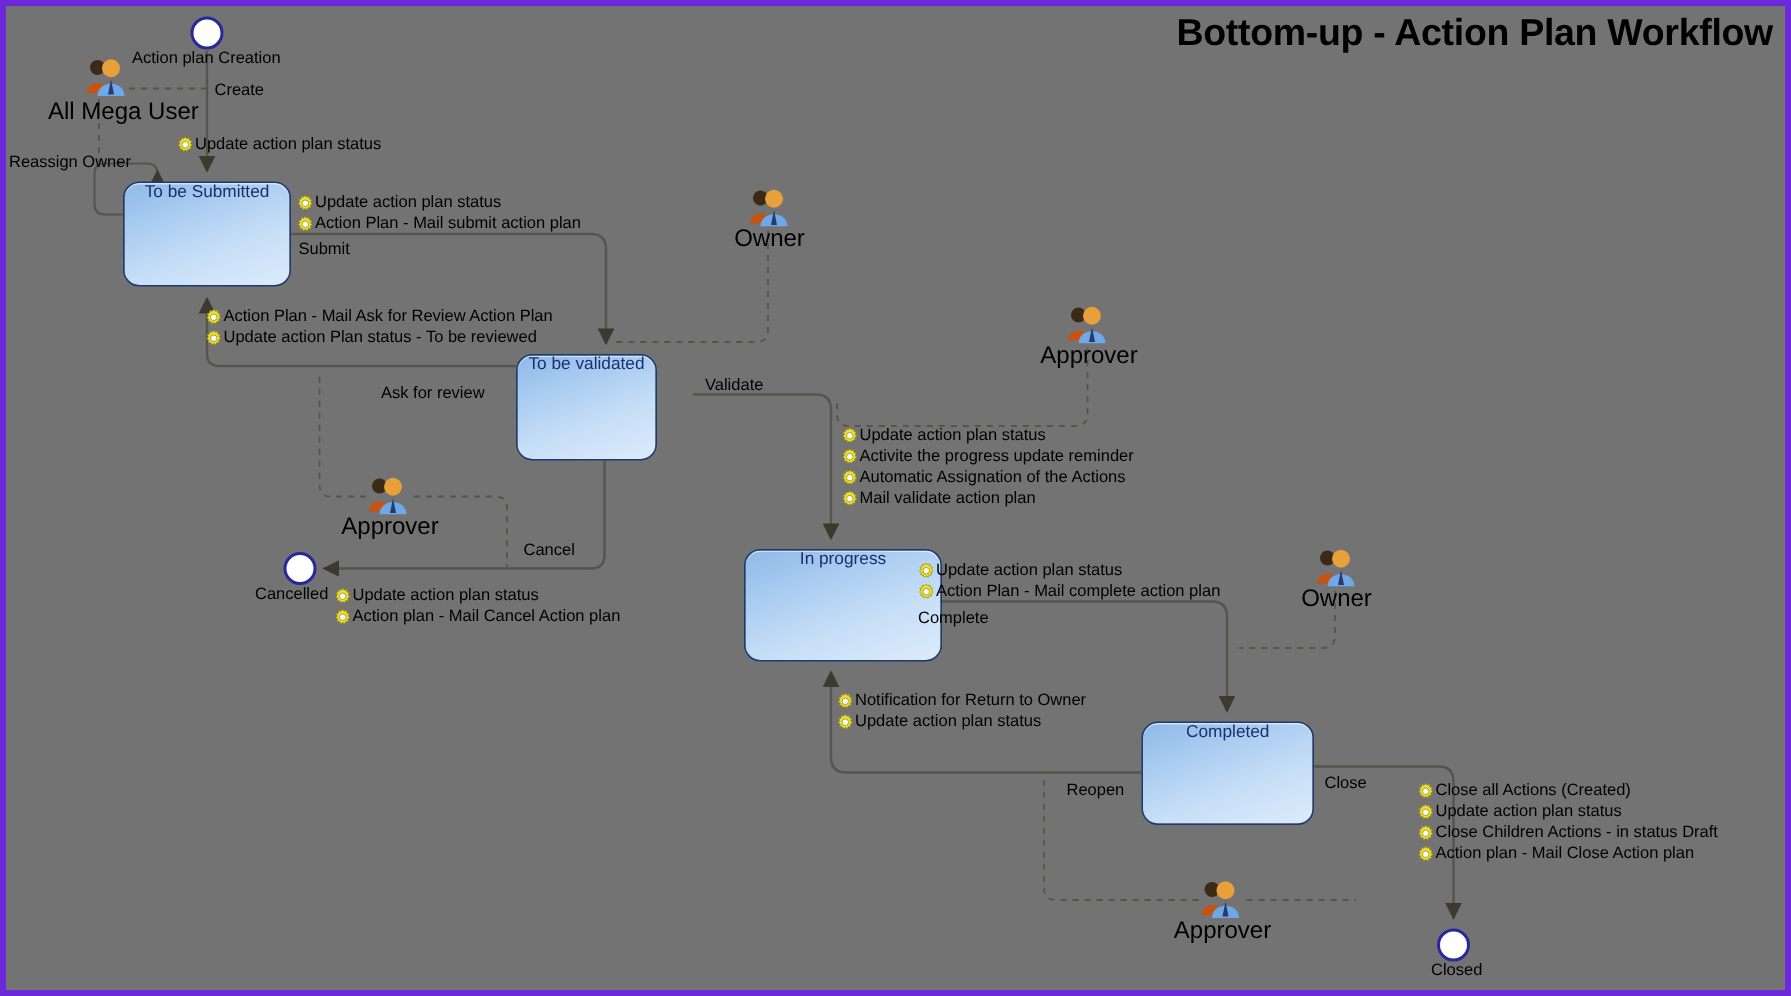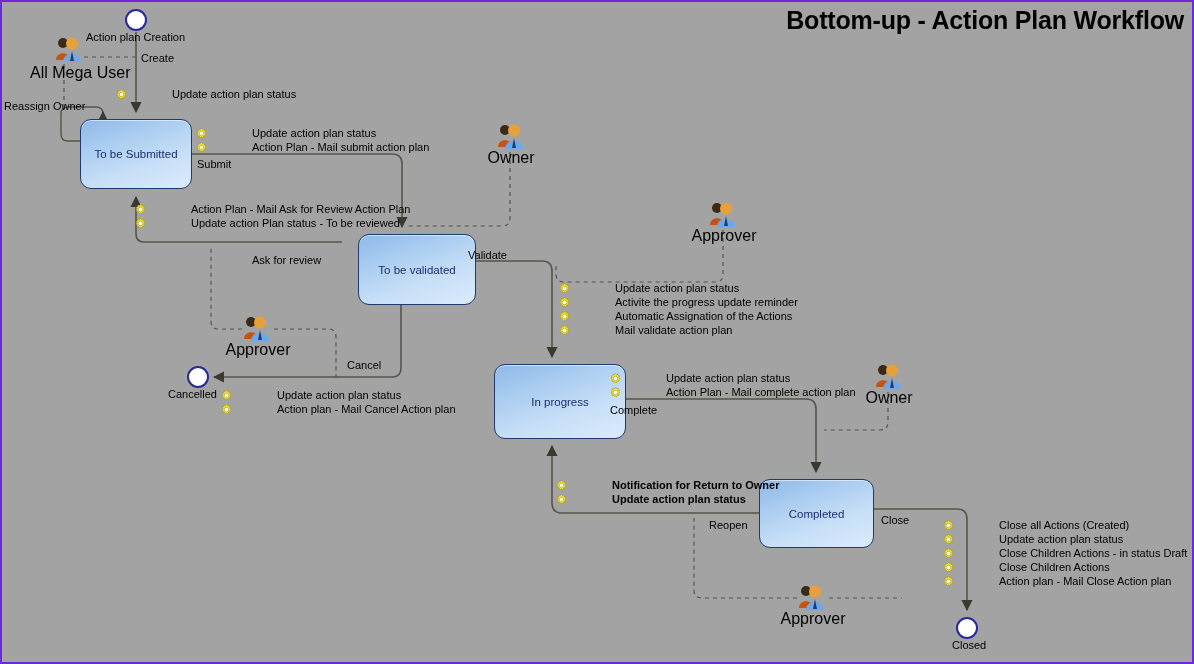--- a/index.html
+++ b/index.html
@@ -1,40 +1,40 @@
 <!DOCTYPE html>
 <html><head>
 <meta charset="utf-8">
 <style>
   html,body{margin:0;padding:0;background:#fff;}
   body{font-family:"Liberation Sans",sans-serif;}
   #canvas{
     position:relative;
     width:1194px;height:664px;
-    background:#a3a3a3;
-    border:2px solid #6d28d9;
+    background:#737373;
+    border:4px solid #6d28d9;
     box-sizing:border-box;
     overflow:hidden;
   }
   #svg-layer{position:absolute;left:0;top:0;width:1194px;height:664px;}
   .ttl{
     position:absolute;
     font-size:25px;font-weight:bold;color:#000;
     letter-spacing:-0.2px;
     white-space:nowrap;
   }
   
   .state{
     position:absolute;
     box-sizing:border-box;
     border:1px solid #1F3A6E;
     border-radius:11px;
     background:linear-gradient(160deg,#8FB9E8 0%,#A9CCF0 30%,#C6DEF7 62%,#DCEBFB 100%);
     box-shadow:inset 0 1px 0 rgba(255,255,255,.55);
-    display:flex;align-items:center;justify-content:center;
+    display:flex;justify-content:center;
     color:#1B2E6E;
     font-size:11.5px;
     text-align:center;
   }
   
   .node{
     position:absolute;
     box-sizing:border-box;
     border:2.5px solid #27299B;
     background:#FFFFFF;
@@ -43,21 +43,21 @@
   .nodelbl{
     position:absolute;font-size:11px;color:#000;white-space:nowrap;
   }
   
   .actor{position:absolute;width:30px;height:27px;}
   .actor-lbl{position:absolute;font-size:16px;color:#000;white-space:nowrap;text-align:center;}
   
   .tlbl{position:absolute;font-size:11px;color:#000;white-space:nowrap;}
   
   .acts{position:absolute;}
-  .act{display:flex;align-items:center;height:14px;white-space:nowrap;gap:44px;}
+  .act{display:flex;align-items:center;height:14px;white-space:nowrap;}
   .act .gear{flex:0 0 auto;width:11px;height:11px;margin-right:1px;}
   .act .txt{font-size:11px;color:#000;line-height:12px;}
 </style>
 </head>
 <body>
 
 <div id="canvas">
 
   <svg id="svg-layer" viewBox="0 0 1194 664" xmlns="http://www.w3.org/2000/svg">
     <defs>
@@ -99,21 +99,21 @@
       <path d="M 795 596 L 700 596 Q 692 596 692 588 L 692 516"></path>
       <path d="M 827 596 L 900 596"></path>
     </g>
   </svg>
 
   <div class="ttl" style="right:8px;top:4px;">Bottom-up - Action Plan Workflow</div>
 
   <div class="state" style="left:78px;top:117px;width:112px;height:70px;">
     <span>To be Submitted</span>
   </div>
-  <div class="state" style="left:340px;top:232px;width:118px;height:71px;margin-left:16px;">
+  <div class="state" style="left:340px;top:232px;width:94px;height:71px;">
     <span>To be validated</span>
   </div>
   <div class="state" style="left:492px;top:362px;width:132px;height:75px;">
     <span>In progress</span>
   </div>
   <div class="state" style="left:757px;top:477px;width:115px;height:69px;">
     <span>Completed</span>
   </div>
 
   <div class="node" style="left:123px;top:7px;width:22px;height:22px;"></div>
@@ -297,21 +297,21 @@
         <span class="txt">Update action plan status</span>
       </div>
       <div class="act">
         <svg class="gear" viewBox="0 0 12 12" width="11" height="11">
           <path d="M6 0.4 L7.1 1.6 L8.7 1.2 L9 2.9 L10.6 3.5 L9.9 5 L10.9 6.3 L9.6 7.4 L9.8 9 L8.2 9.1 L7.4 10.6 L6 9.9 L4.6 10.6 L3.8 9.1 L2.2 9 L2.4 7.4 L1.1 6.3 L2.1 5 L1.4 3.5 L3 2.9 L3.3 1.2 L4.9 1.6 Z" fill="#EDE03A" stroke="#A89B12" stroke-width="0.7"></path>
           <circle cx="6" cy="6" r="2.4" fill="#FFFFFF" stroke="#A89B12" stroke-width="0.7"></circle>
         </svg>
         <span class="txt">Action Plan - Mail complete action plan</span>
       </div>
     </div>
-  <div class="acts" id="acts-6" style="left:554px;top:476px;font-weight:bold;">
+  <div class="acts" id="acts-6" style="left:554px;top:456px;">
       <div class="act">
         <svg class="gear" viewBox="0 0 12 12" width="11" height="11">
           <path d="M6 0.4 L7.1 1.6 L8.7 1.2 L9 2.9 L10.6 3.5 L9.9 5 L10.9 6.3 L9.6 7.4 L9.8 9 L8.2 9.1 L7.4 10.6 L6 9.9 L4.6 10.6 L3.8 9.1 L2.2 9 L2.4 7.4 L1.1 6.3 L2.1 5 L1.4 3.5 L3 2.9 L3.3 1.2 L4.9 1.6 Z" fill="#EDE03A" stroke="#A89B12" stroke-width="0.7"></path>
           <circle cx="6" cy="6" r="2.4" fill="#FFFFFF" stroke="#A89B12" stroke-width="0.7"></circle>
         </svg>
         <span class="txt">Notification for Return to Owner</span>
       </div>
       <div class="act">
         <svg class="gear" viewBox="0 0 12 12" width="11" height="11">
           <path d="M6 0.4 L7.1 1.6 L8.7 1.2 L9 2.9 L10.6 3.5 L9.9 5 L10.9 6.3 L9.6 7.4 L9.8 9 L8.2 9.1 L7.4 10.6 L6 9.9 L4.6 10.6 L3.8 9.1 L2.2 9 L2.4 7.4 L1.1 6.3 L2.1 5 L1.4 3.5 L3 2.9 L3.3 1.2 L4.9 1.6 Z" fill="#EDE03A" stroke="#A89B12" stroke-width="0.7"></path>
@@ -340,24 +340,17 @@
           <path d="M6 0.4 L7.1 1.6 L8.7 1.2 L9 2.9 L10.6 3.5 L9.9 5 L10.9 6.3 L9.6 7.4 L9.8 9 L8.2 9.1 L7.4 10.6 L6 9.9 L4.6 10.6 L3.8 9.1 L2.2 9 L2.4 7.4 L1.1 6.3 L2.1 5 L1.4 3.5 L3 2.9 L3.3 1.2 L4.9 1.6 Z" fill="#EDE03A" stroke="#A89B12" stroke-width="0.7"></path>
           <circle cx="6" cy="6" r="2.4" fill="#FFFFFF" stroke="#A89B12" stroke-width="0.7"></circle>
         </svg>
         <span class="txt">Close Children Actions - in status Draft</span>
       </div>
       <div class="act">
         <svg class="gear" viewBox="0 0 12 12" width="11" height="11">
           <path d="M6 0.4 L7.1 1.6 L8.7 1.2 L9 2.9 L10.6 3.5 L9.9 5 L10.9 6.3 L9.6 7.4 L9.8 9 L8.2 9.1 L7.4 10.6 L6 9.9 L4.6 10.6 L3.8 9.1 L2.2 9 L2.4 7.4 L1.1 6.3 L2.1 5 L1.4 3.5 L3 2.9 L3.3 1.2 L4.9 1.6 Z" fill="#EDE03A" stroke="#A89B12" stroke-width="0.7"></path>
           <circle cx="6" cy="6" r="2.4" fill="#FFFFFF" stroke="#A89B12" stroke-width="0.7"></circle>
         </svg>
-        <span class="txt">Close Children Actions</span>
-      </div>
-      <div class="act">
-        <svg class="gear" viewBox="0 0 12 12" width="11" height="11">
-          <path d="M6 0.4 L7.1 1.6 L8.7 1.2 L9 2.9 L10.6 3.5 L9.9 5 L10.9 6.3 L9.6 7.4 L9.8 9 L8.2 9.1 L7.4 10.6 L6 9.9 L4.6 10.6 L3.8 9.1 L2.2 9 L2.4 7.4 L1.1 6.3 L2.1 5 L1.4 3.5 L3 2.9 L3.3 1.2 L4.9 1.6 Z" fill="#EDE03A" stroke="#A89B12" stroke-width="0.7"></path>
-          <circle cx="6" cy="6" r="2.4" fill="#FFFFFF" stroke="#A89B12" stroke-width="0.7"></circle>
-        </svg>
         <span class="txt">Action plan - Mail Close Action plan</span>
       </div>
     </div>
 
 </div>
 
 </body></html>

